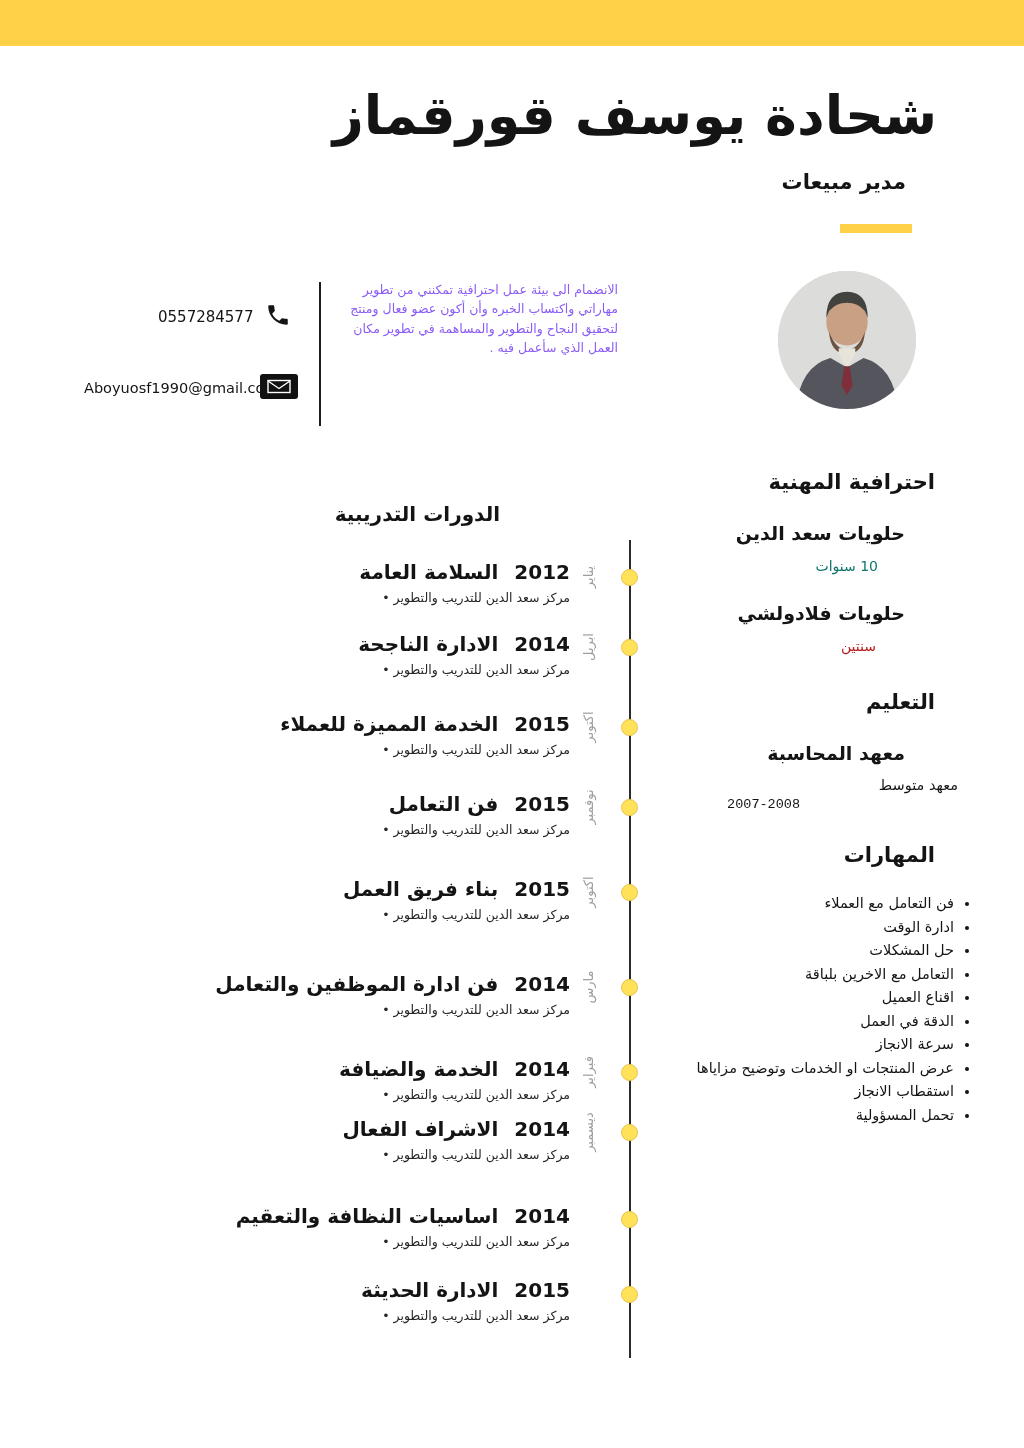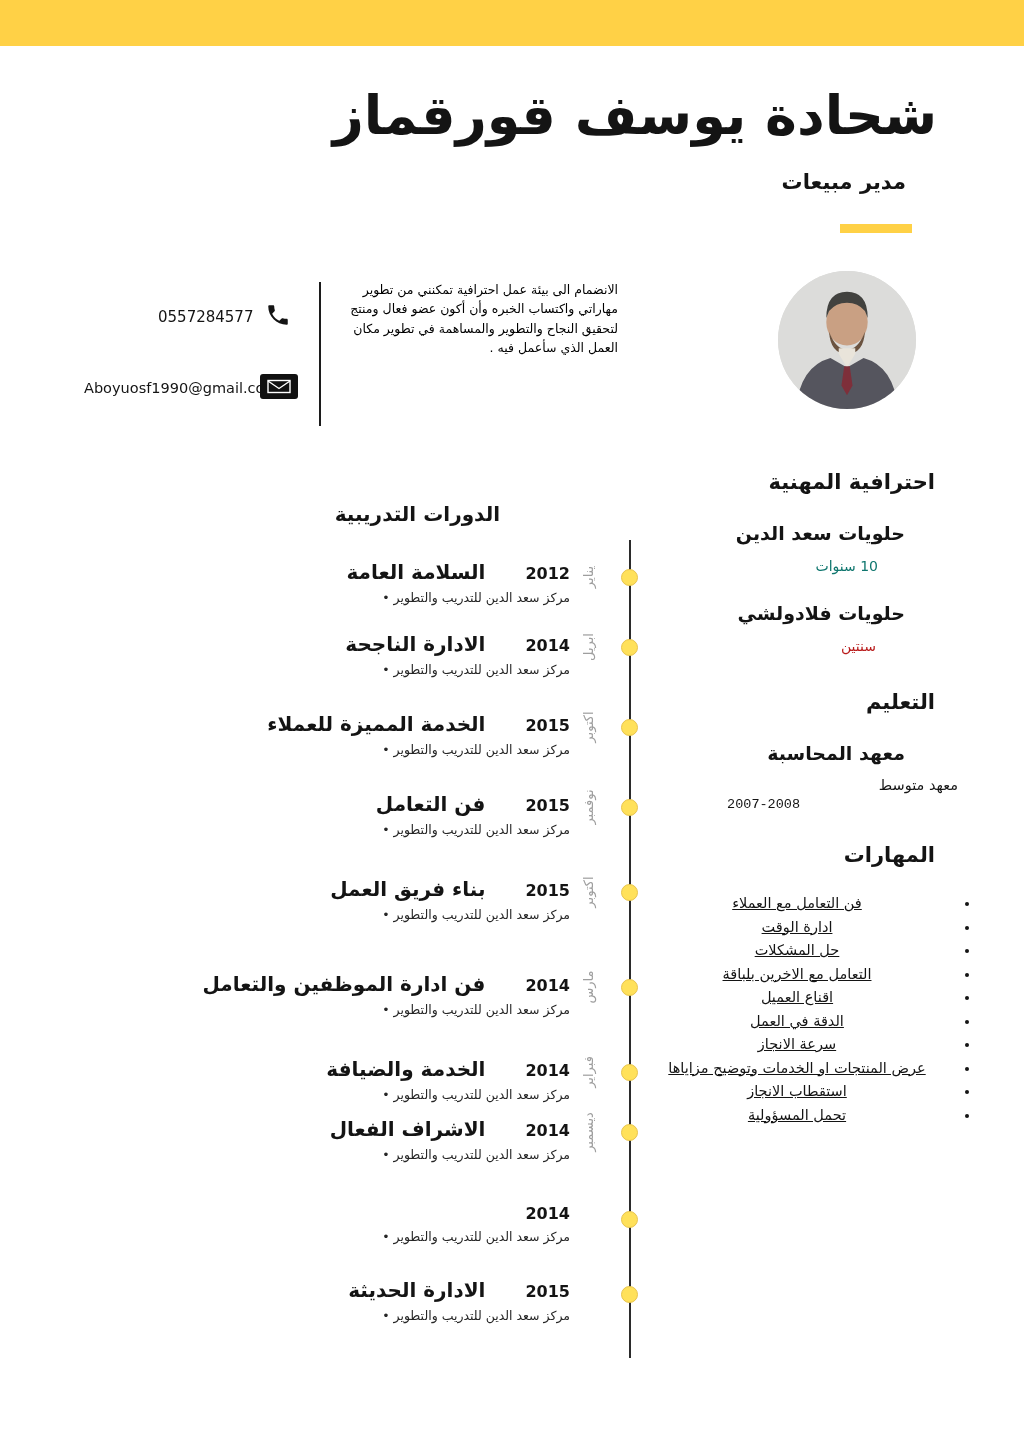--- a/index.html
+++ b/index.html
@@ -21,48 +21,48 @@
   .name{position:absolute;top:84px;right:87px;margin:0;font-size:54px;font-weight:bold;direction:rtl;letter-spacing:0;}
   .job-title{position:absolute;top:170px;right:118px;font-size:21px;font-weight:600;direction:rtl;}
   .title-underline{position:absolute;top:224px;right:112px;width:72px;height:9px;background:var(--accent);}
 
   
   .phone-text{position:absolute;top:308px;left:158px;font-size:15px;}
   .phone-icon{position:absolute;top:302px;left:265px;width:26px;height:26px;}
   .email-text{position:absolute;top:380px;left:84px;font-size:14.5px;}
   .email-icon{position:absolute;top:374px;left:260px;width:38px;height:25px;}
   .contact-divider{position:absolute;top:282px;left:319px;width:2px;height:144px;background:#1c1c1c;}
-  .objective{position:absolute;top:280px;left:336px;width:282px;margin:0;font-size:12.5px;line-height:1.55;direction:rtl;text-align:right;color:#000000;}
+  .objective{position:absolute;top:280px;left:336px;width:282px;margin:0;font-size:12.5px;line-height:1.55;direction:rtl;text-align:right;color:#8b5cf6;}
 
   
   .photo{position:absolute;top:271px;left:778px;width:138px;height:138px;border-radius:50%;overflow:hidden;background:#dcdcda;}
   .sec-heading{position:absolute;right:89px;font-size:21px;font-weight:bold;direction:rtl;}
   .h-exp{top:470px;}
   .h-edu{top:690px;}
   .h-skills{top:843px;}
   .exp-name{position:absolute;right:119px;font-size:19px;font-weight:bold;direction:rtl;}
   .exp1-name{top:522px;}
   .exp2-name{top:602px;}
   .exp-dur{position:absolute;font-size:14px;direction:rtl;}
   .exp1-dur{top:558px;right:146px;color:#0f766e;}
   .exp2-dur{top:638px;right:148px;color:#b91c1c;}
   .edu-school{position:absolute;top:742px;right:119px;font-size:19px;font-weight:bold;direction:rtl;}
   .edu-degree{position:absolute;top:777px;right:66px;font-size:14.5px;direction:rtl;}
   .edu-years{position:absolute;top:797px;right:224px;font-size:13.5px;font-family:Liberation Mono, monospace;}
-  .skills-list{position:absolute;top:892px;right:54px;width:330px;margin:0;padding:0 16px 0 0;direction:rtl;list-style:disc;font-size:14.5px;line-height:23.5px;text-align:center;text-decoration:underline;}
+  .skills-list{position:absolute;top:892px;right:54px;width:330px;margin:0;padding:0 16px 0 0;direction:rtl;list-style:disc;font-size:14.5px;line-height:23.5px;text-align:right;}
   .skills-list li{margin:0;}
 
   
   .h-courses{position:absolute;top:502px;left:300px;width:200px;text-align:right;font-size:20px;font-weight:bold;direction:rtl;}
   .timeline{position:absolute;left:629px;top:540px;width:2px;height:818px;background:#2b2b2b;}
   .tl-dot{position:absolute;left:621px;width:17px;height:17px;border-radius:50%;background:var(--timeline_dot);border:1px solid #e8c44d;}
   .course{position:absolute;left:230px;width:340px;}
   .course-head{display:flex;justify-content:flex-end;align-items:baseline;gap:16px;}
   .course-title{font-size:20px;font-weight:bold;direction:rtl;white-space:nowrap;}
-  .course-year{font-size:16px;font-weight:bold;margin-left:24px;}
+  .course-year{font-size:20px;font-weight:bold;}
   .course-provider{margin-top:6px;text-align:right;font-size:12.5px;color:#262626;}
   .course-month{position:absolute;left:563px;width:56px;height:20px;transform:rotate(-90deg);text-align:center;color:#9e9e9e;font-size:13px;direction:rtl;}
 </style>
 </head>
 <body>
 
 <div class="page">
 
   <div class="top-bar"></div>
 
@@ -206,20 +206,21 @@
   <div class="course" style="top:1117px">
     <div class="course-head">
       <span class="course-title">الاشراف الفعال</span>
       <span class="course-year">2014</span>
     </div>
     <div class="course-provider">• مركز سعد الدين للتدريب والتطوير</div>
   </div>
 
   <div class="course" style="top:1204px">
     <div class="course-head">
+      <span class="course-title">اساسيات النظافة والتعقيم</span>
       <span class="course-year">2014</span>
     </div>
     <div class="course-provider">• مركز سعد الدين للتدريب والتطوير</div>
   </div>
 
   <div class="course" style="top:1278px">
     <div class="course-head">
       <span class="course-title">الادارة الحديثة</span>
       <span class="course-year">2015</span>
     </div>

